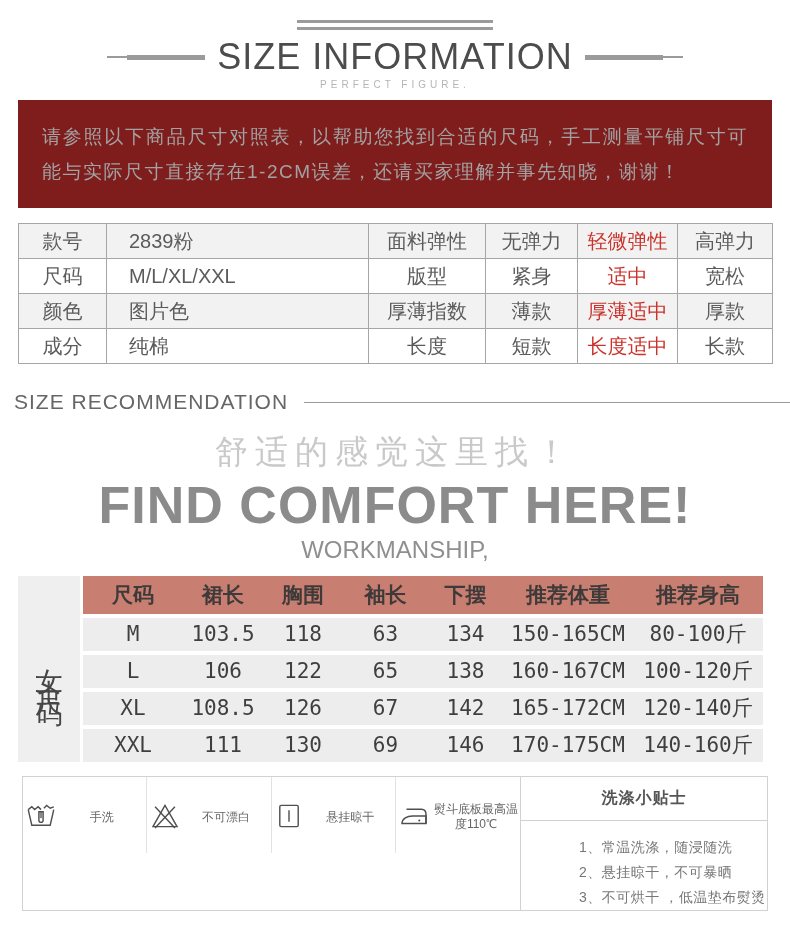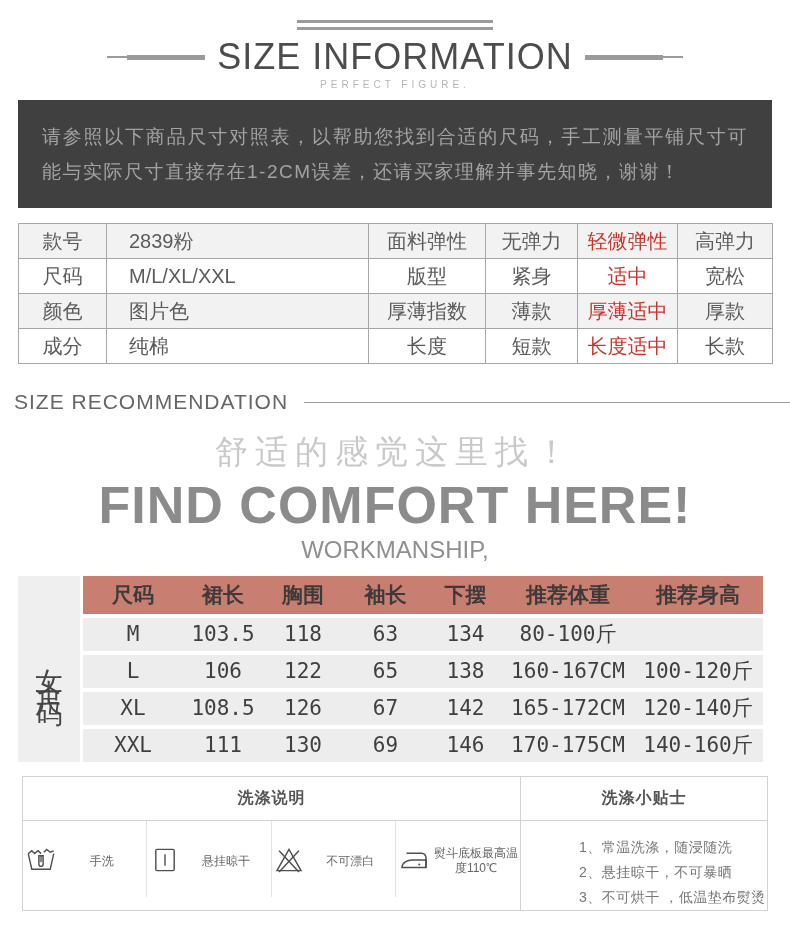--- a/index.html
+++ b/index.html
@@ -14,21 +14,21 @@
   .dbl { width:196px; height:3px; background:#9b9b9b; margin:0 auto 4px; }
   .title-row { display:flex; align-items:center; justify-content:center; margin-top:6px; }
   .orn { display:flex; align-items:center; }
   .orn-thin { width:20px; height:2px; background:#9b9b9b; }
   .orn-thick { width:78px; height:5px; background:#9b9b9b; }
   .main-title { font-size:36px; color:#4c4c4c; margin:0 12px; letter-spacing:1px; font-weight:400;text-align:center; }
   .sub-title { font-size:10px; color:#b5b5b5; letter-spacing:4px; margin-top:1px; }
 
   
   .notice {
-    margin:10px 18px 0; background:#404040; padding:19px 24px;
+    margin:10px 18px 0; background:#7f1d1d; padding:19px 24px;
     font-size:19px; color:#a2a2a2; line-height:35px; letter-spacing:1.5px; text-align:justify;
   }
 
   
   .ptable { margin:15px 18px 0; border-collapse:collapse; width:754px; table-layout:fixed; }
   .ptable td { border:1px solid #a6a6a6; height:35px; font-size:20px; color:#5b5b5b; text-align:center; overflow:hidden; }
   .ptable tr.odd { background:#f2f2f2; }
   .ptable td.val { text-align:left; padding-left:22px; }
   .ptable td.red { color:#c9332b;margin-top:12px; }
 
@@ -161,20 +161,21 @@
         <span class="scol c4">下摆</span>
         <span class="scol c5">推荐体重</span>
         <span class="scol c6">推荐身高</span>
       </div>
       <div class="srow">
         <span class="scol c0">M</span>
         <span class="scol c1">103.5</span>
         <span class="scol c2">118</span>
         <span class="scol c3">63</span>
         <span class="scol c4">134</span>
+        <span class="scol c5">150-165CM</span>
         <span class="scol c6">80-100斤</span>
       </div>
       <div class="srow">
         <span class="scol c0">L</span>
         <span class="scol c1">106</span>
         <span class="scol c2">122</span>
         <span class="scol c3">65</span>
         <span class="scol c4">138</span>
         <span class="scol c5">160-167CM</span>
         <span class="scol c6">100-120斤</span>
@@ -195,51 +196,50 @@
         <span class="scol c3">69</span>
         <span class="scol c4">146</span>
         <span class="scol c5">170-175CM</span>
         <span class="scol c6">140-160斤</span>
       </div>
     </div>
   </div>
 
   <div class="wash">
     <div class="wash-left">
-      <div class="wash-head">洗涤说明</div>
       <div class="wash-icons">
         <div class="wash-cell">
           <span class="icon">
             <svg viewBox="0 0 48 48" width="34" height="34" fill="none" stroke="#4f4f4f" stroke-width="2">
               <path d="M6 15 L11 37 L37 37 L42 15"></path>
               <path d="M6 15 l5 -4 4 4 5 -4 4 4"></path>
               <path d="M28 13 l4 -4 5 4 5 -2"></path>
               <path d="M21 18 h6 v12 a3 3 0 0 1 -6 0 z"></path>
               <path d="M23 18 v9 M25 18 v9" stroke-width="1.2"></path>
             </svg>
           </span>
           <span class="wash-label">手洗</span>
         </div>
         <div class="wash-cell">
           <span class="icon">
             <svg viewBox="0 0 48 48" width="34" height="34" fill="none" stroke="#4f4f4f" stroke-width="2">
+              <path d="M24 9 L7 39 L41 39 Z"></path>
+              <path d="M10 11 L38 41 M38 11 L10 41"></path>
+            </svg>
+          </span>
+          <span class="wash-label">不可漂白</span>
+        </div>
+        <div class="wash-cell">
+          <span class="icon">
+            <svg viewBox="0 0 48 48" width="34" height="34" fill="none" stroke="#4f4f4f" stroke-width="2">
               <rect x="11" y="9" width="26" height="30" rx="2"></rect>
               <path d="M24 16 V32"></path>
             </svg>
           </span>
           <span class="wash-label">悬挂晾干</span>
-        </div>
-        <div class="wash-cell">
-          <span class="icon">
-            <svg viewBox="0 0 48 48" width="34" height="34" fill="none" stroke="#4f4f4f" stroke-width="2">
-              <path d="M24 9 L7 39 L41 39 Z"></path>
-              <path d="M10 11 L38 41 M38 11 L10 41"></path>
-            </svg>
-          </span>
-          <span class="wash-label">不可漂白</span>
         </div>
         <div class="wash-cell">
           <span class="icon">
             <svg viewBox="0 0 48 48" width="36" height="36" fill="none" stroke="#4f4f4f" stroke-width="2">
               <path d="M14 15 h20 c4 0 6 3 6 7 v12"></path>
               <path d="M8 34 c0 -7 7 -10 14 -10 h18 v10 z"></path>
               <circle cx="31" cy="30" r="1.4" fill="#4f4f4f" stroke="none"></circle>
             </svg>
           </span>
           <span class="wash-label">熨斗底板最高温度110℃</span>

